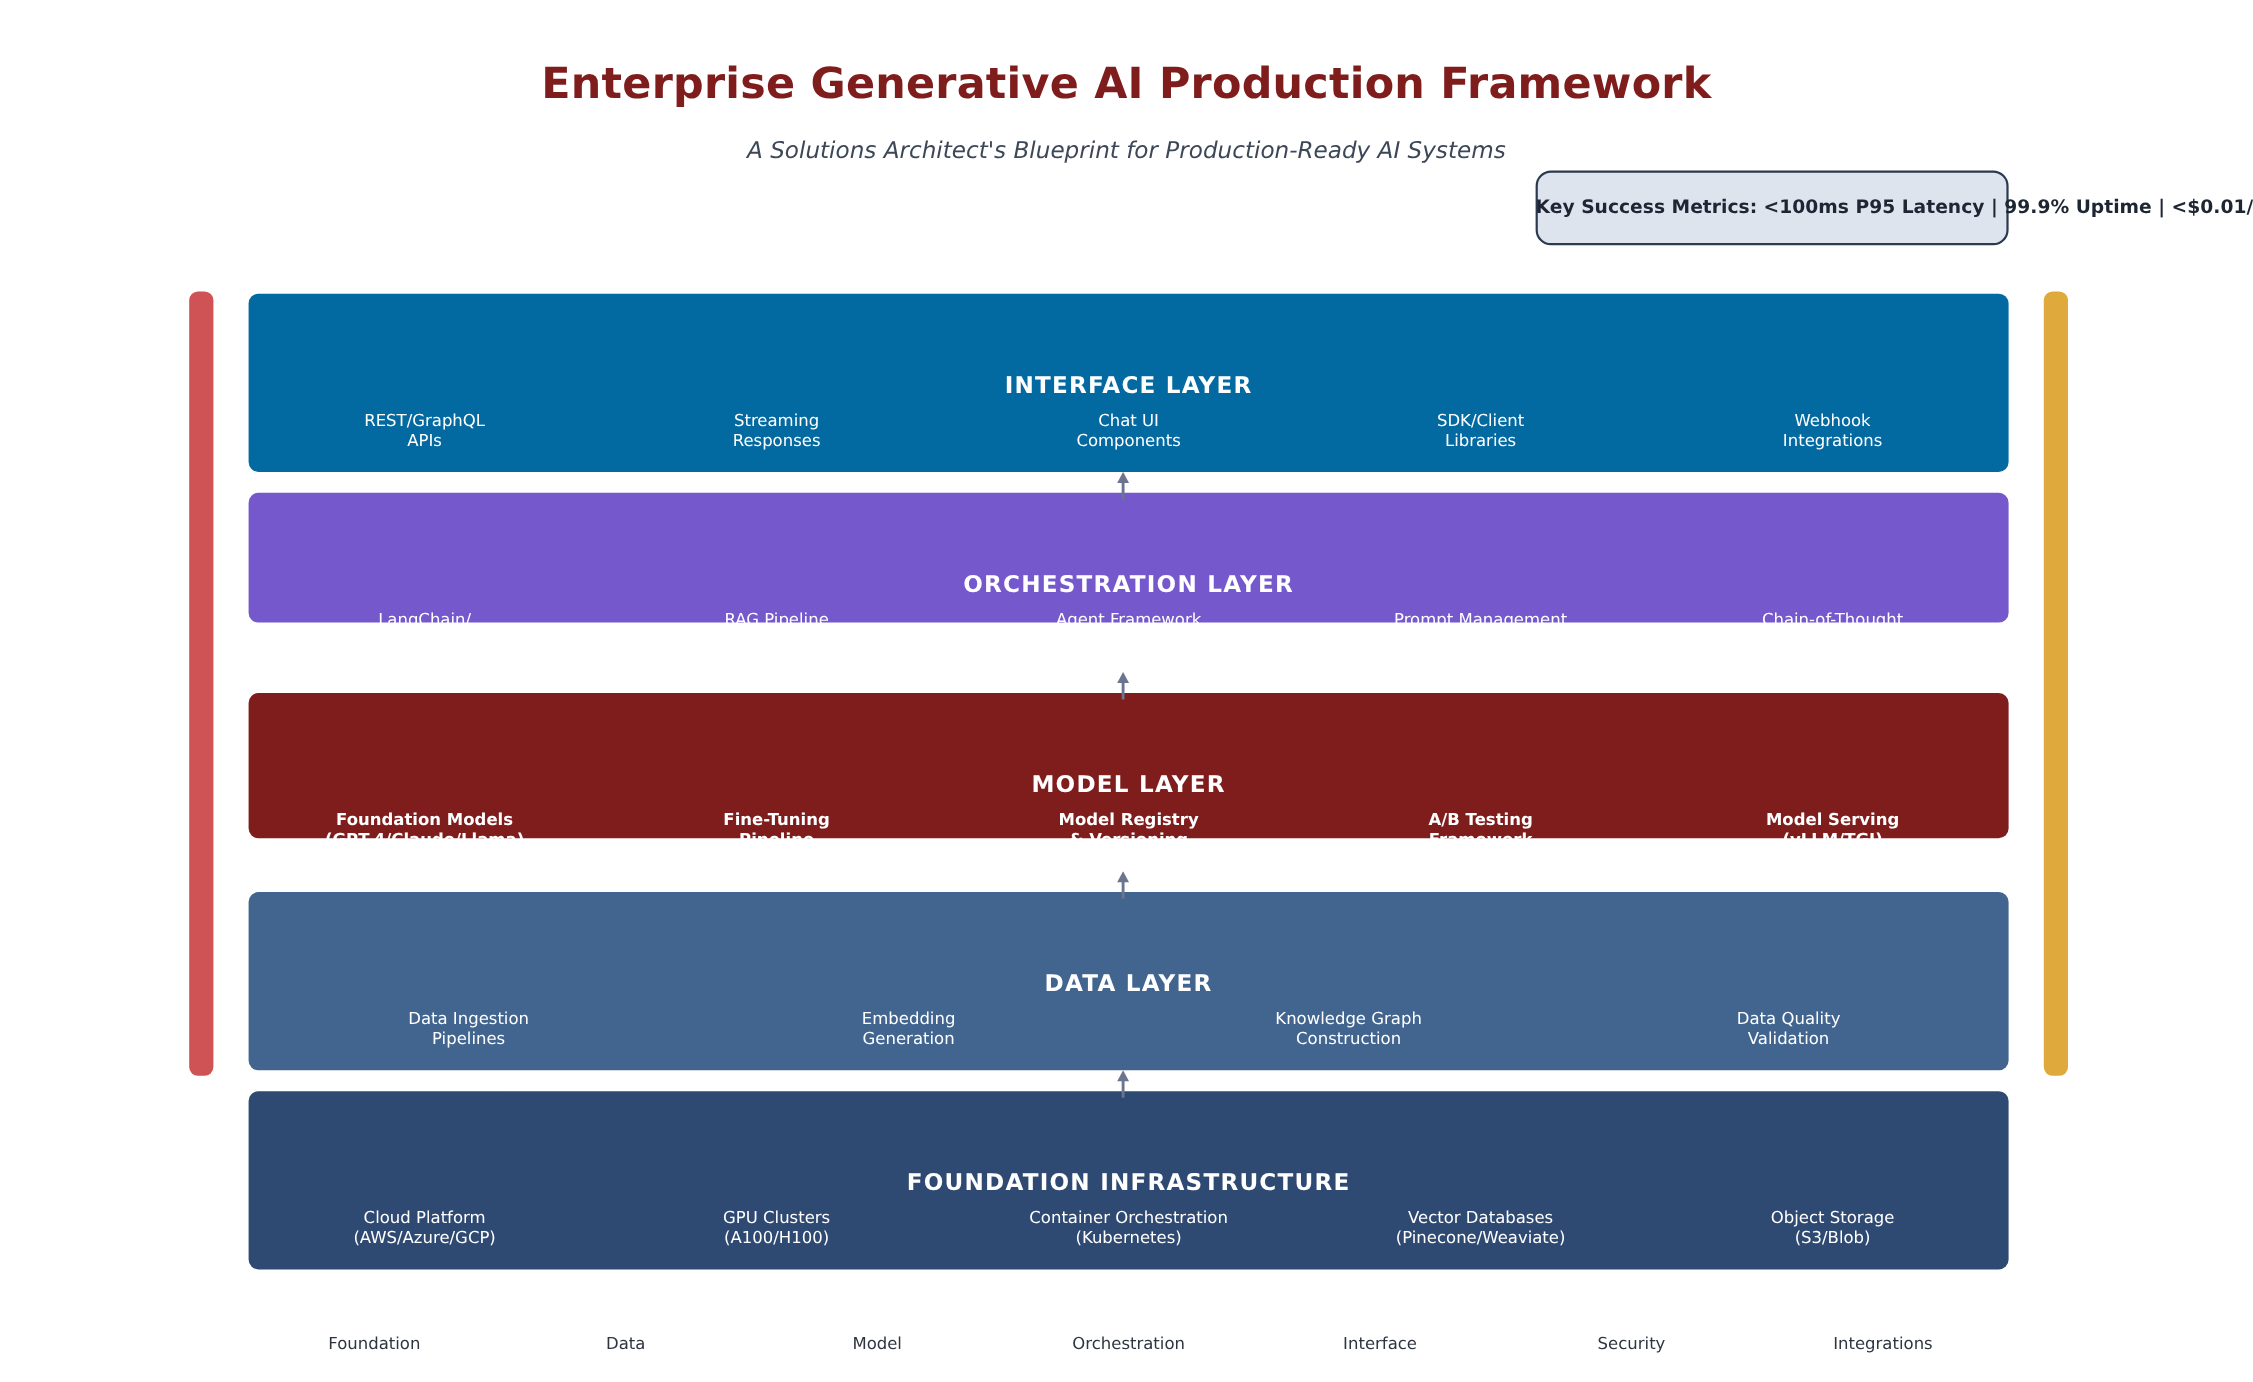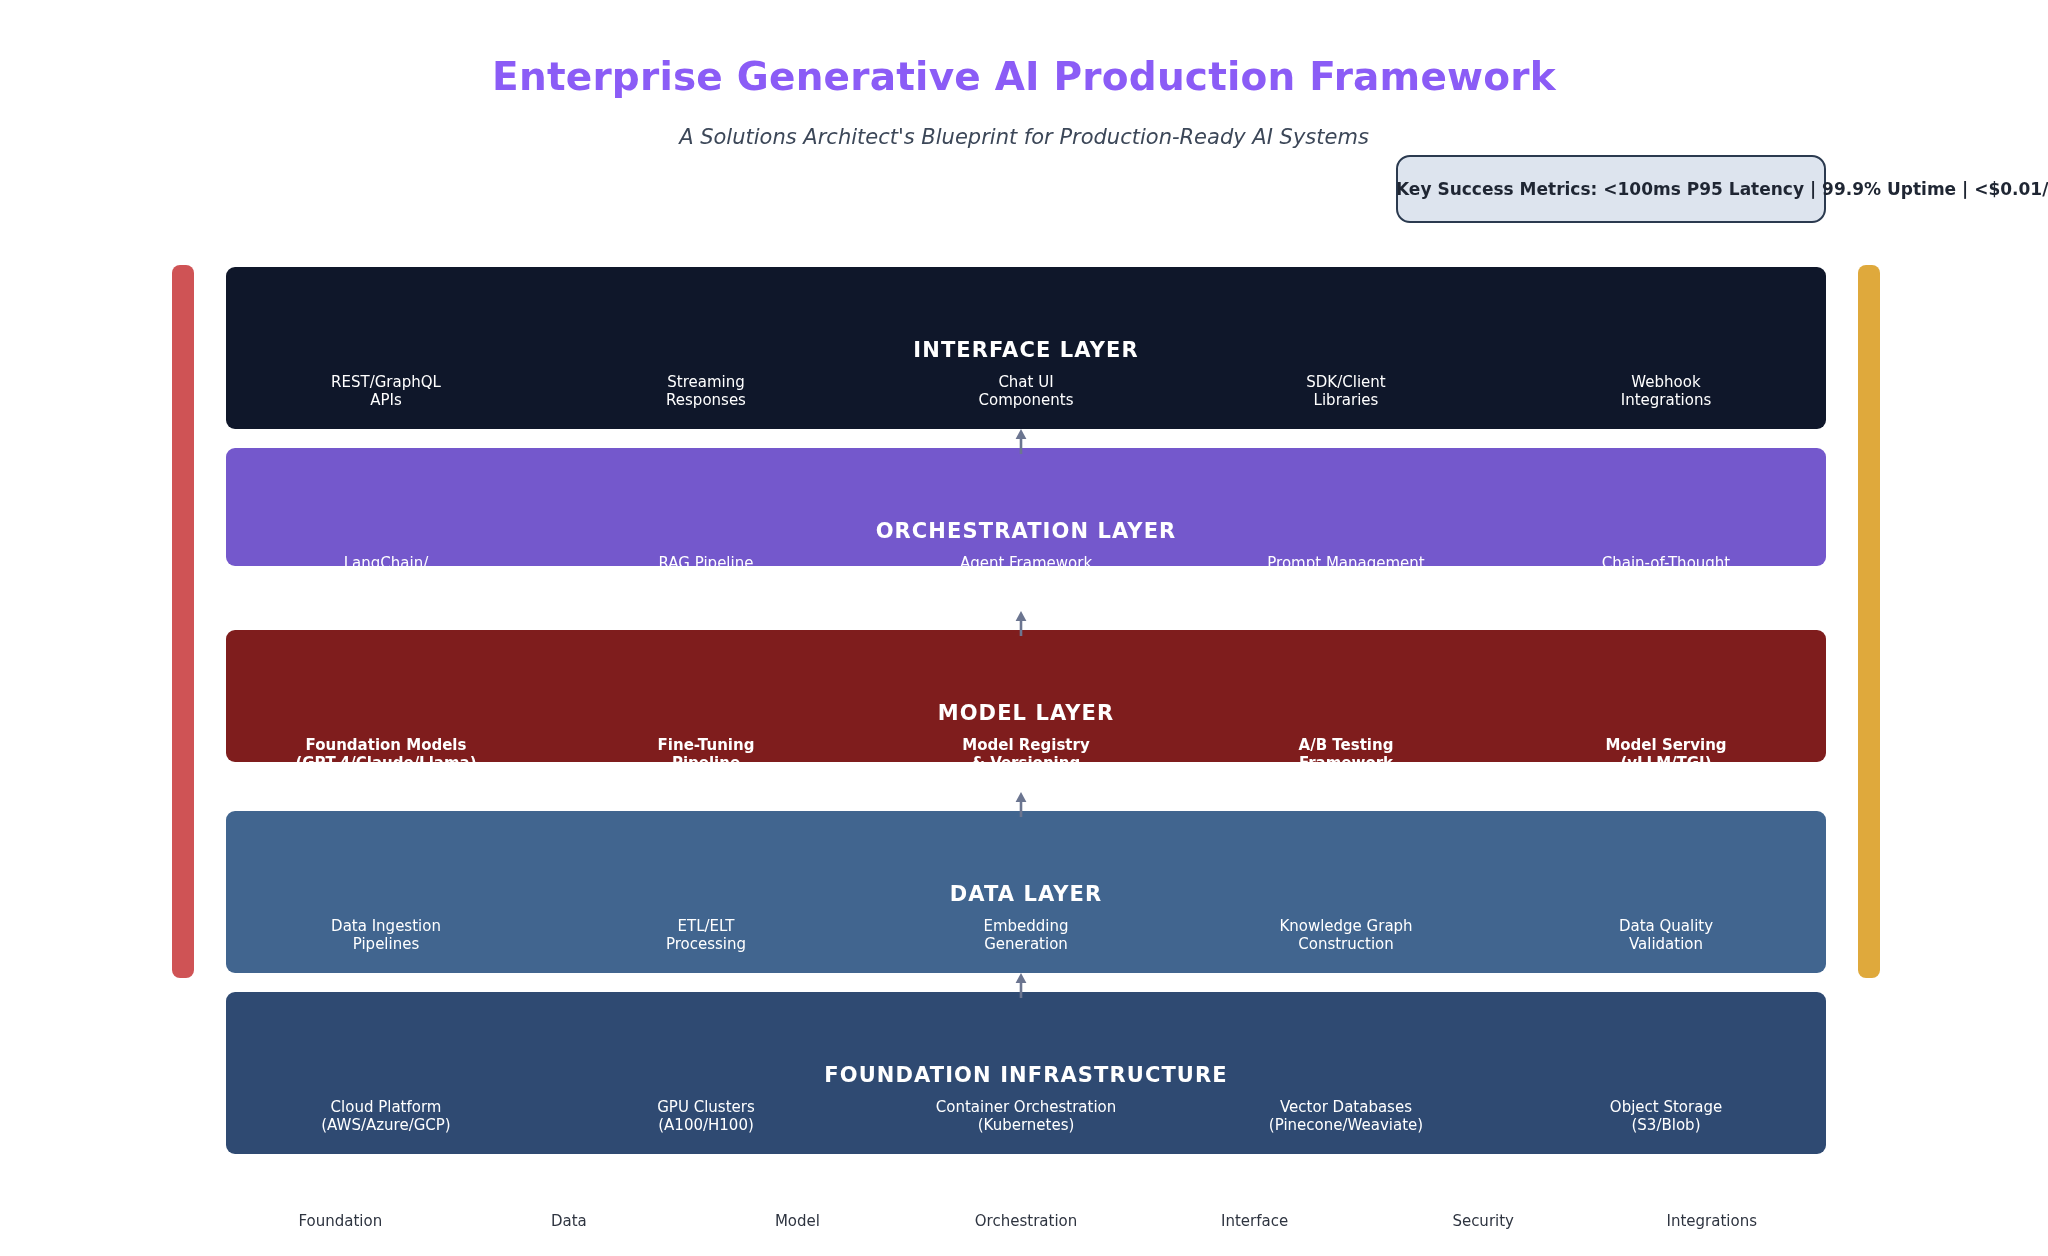--- a/index.html
+++ b/index.html
@@ -16,21 +16,21 @@
   }
 
   
   #diagram-title {
     position: absolute;
     left: 0; right: 0;
     top: 54px;
     text-align: center;
     font-size: 39px;
     font-weight: bold;
-    color: #8b5cf6;
+    color: #7f1d1d;
     letter-spacing: 0.2px;
   }
   #diagram-subtitle {
     position: absolute;
     left: 0; right: 0;
     top: 125px;
     text-align: center;
     font-size: 21px;
     font-style: italic;
     color: #3c4758;
@@ -143,21 +143,21 @@
 
 <div id="diagram-subtitle">A Solutions Architect's Blueprint for Production-Ready AI Systems</div>
 
 <div id="metrics-box"></div>
 <div id="metrics-text">Key Success Metrics: &lt;100ms P95 Latency | 99.9% Uptime | &lt;$0.01/query</div>
 
 <div class="side-pillar" id="security-pillar"></div>
 <div class="side-pillar" id="observability-pillar"></div>
 
 <div id="layer-stack">
-    <div class="layer" style="top: 267px; height: 162px; background: #0f172a;">
+    <div class="layer" style="top: 267px; height: 162px; background: #0369a1;">
       <div class="layer-title" style="top: 71px;">INTERFACE LAYER</div>
       <div class="layer-components" style="top: 106px;">
         <div class="layer-component">REST/GraphQL
 APIs</div>
         <div class="layer-component">Streaming
 Responses</div>
         <div class="layer-component">Chat UI
 Components</div>
         <div class="layer-component">SDK/Client
 Libraries</div>
@@ -193,22 +193,20 @@
 Framework</div>
         <div class="layer-component">Model Serving
 (vLLM/TGI)</div>
       </div>
     </div>
     <div class="layer" style="top: 811px; height: 162px; background: rgb(65, 101, 143);">
       <div class="layer-title" style="top: 71px;">DATA LAYER</div>
       <div class="layer-components" style="top: 106px;">
         <div class="layer-component">Data Ingestion
 Pipelines</div>
-        <div class="layer-component">ETL/ELT
-Processing</div>
         <div class="layer-component">Embedding
 Generation</div>
         <div class="layer-component">Knowledge Graph
 Construction</div>
         <div class="layer-component">Data Quality
 Validation</div>
       </div>
     </div>
     <div class="layer" style="top: 992px; height: 162px; background: rgb(47, 74, 114);">
       <div class="layer-title" style="top: 71px;">FOUNDATION INFRASTRUCTURE</div>

